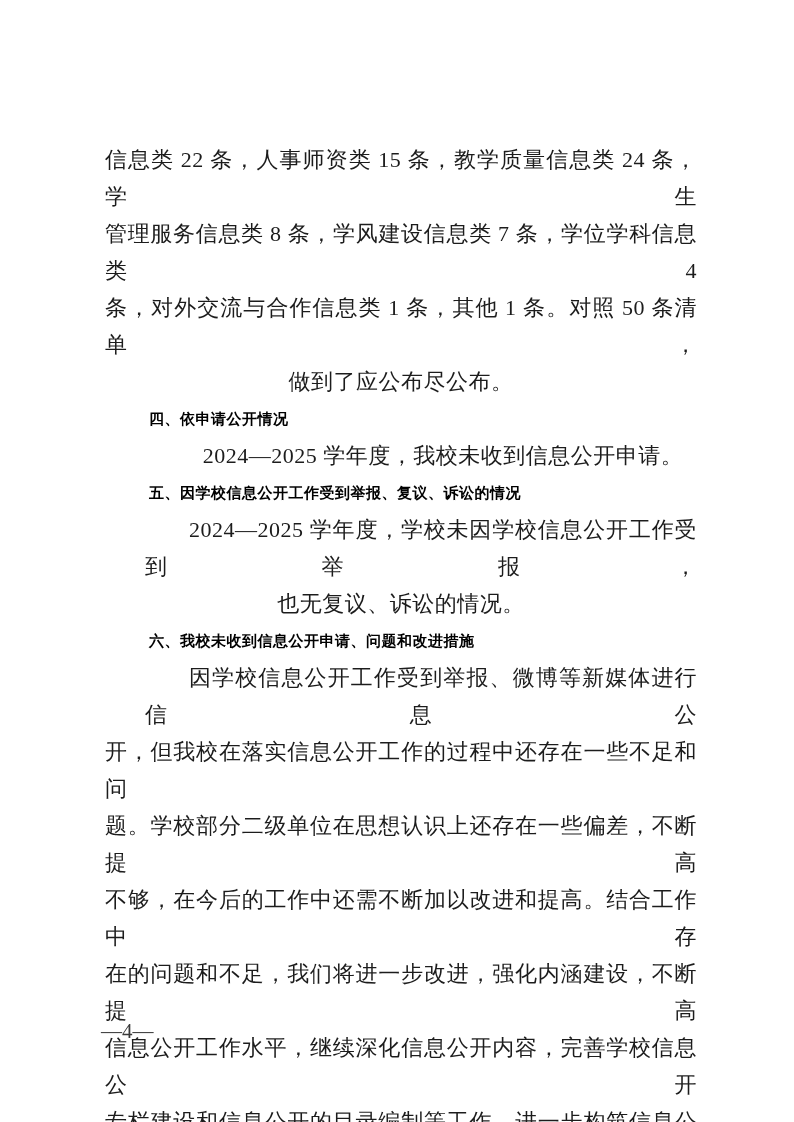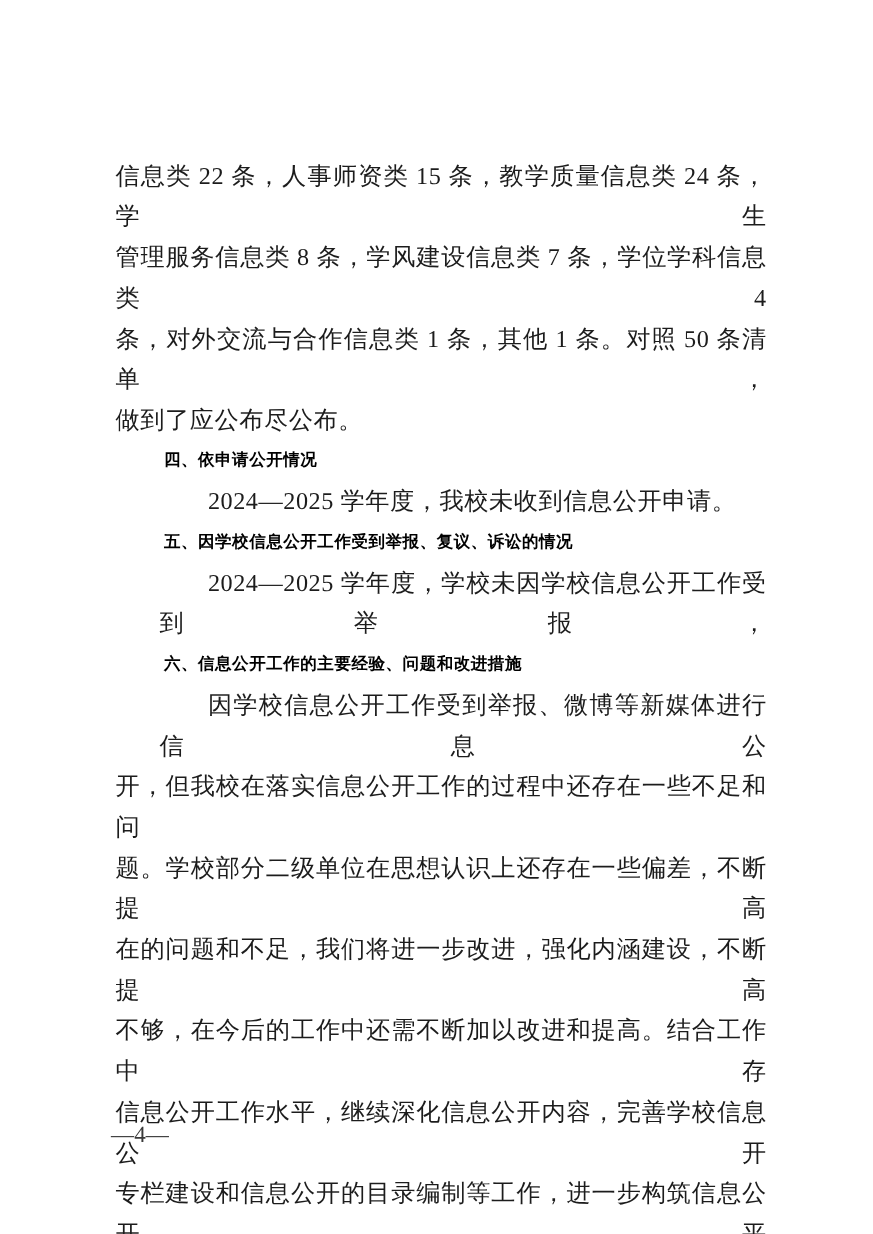--- a/index.html
+++ b/index.html
@@ -21,20 +21,21 @@
     top: 141px;
     width: 592px;
   }
   .line {
     font-family: "Liberation Serif", "DejaVu Serif", serif;
     font-size: 22px;
     line-height: 37px;
     color: #1c1c1c;
     letter-spacing: 0.5px;
     white-space: normal;
+    text-align: center;
   }
   .line.fill {
     text-align: justify;
     text-align-last: justify;
     font-family: Liberation Serif, serif;
   }
   .line.indent {
     text-indent: 44px;
     margin-left: 40px;
   }
@@ -68,26 +69,27 @@
         <div class="line fill">条，对外交流与合作信息类 1 条，其他 1 条。对照 50 条清单，</div>
         <div class="line">做到了应公布尽公布。</div>
       </div>
       <div class="heading">四、依申请公开情况</div>
       <div class="paragraph">
         <div class="line indent">2024—2025 学年度，我校未收到信息公开申请。</div>
       </div>
       <div class="heading">五、因学校信息公开工作受到举报、复议、诉讼的情况</div>
       <div class="paragraph">
         <div class="line fill indent">2024—2025 学年度，学校未因学校信息公开工作受到举报，</div>
+        <div class="line">也无复议、诉讼的情况。</div>
       </div>
-      <div class="heading">六、信息公开工作的主要经验、问题和改进措施</div>
+      <div class="heading">六、我校未收到信息公开申请、问题和改进措施</div>
       <div class="paragraph">
         <div class="line fill indent">因学校信息公开工作受到举报、微博等新媒体进行信息公</div>
         <div class="line fill">开，但我校在落实信息公开工作的过程中还存在一些不足和问</div>
         <div class="line fill">题。学校部分二级单位在思想认识上还存在一些偏差，不断提高</div>
+        <div class="line fill">不够，在今后的工作中还需不断加以改进和提高。结合工作中存</div>
         <div class="line fill">在的问题和不足，我们将进一步改进，强化内涵建设，不断提高</div>
-        <div class="line fill">不够，在今后的工作中还需不断加以改进和提高。结合工作中存</div>
         <div class="line fill">信息公开工作水平，继续深化信息公开内容，完善学校信息公开</div>
         <div class="line fill">专栏建设和信息公开的目录编制等工作，进一步构筑信息公开平</div>
       </div>
     </div>
   <div class="footer">—4—</div>
 </div>
 
 </body></html>

